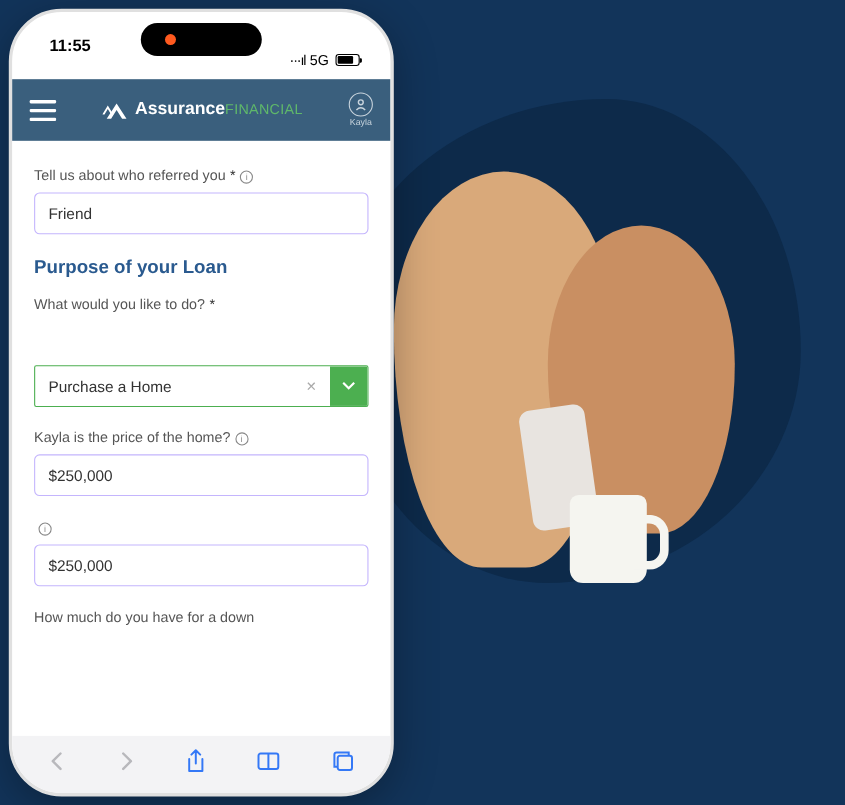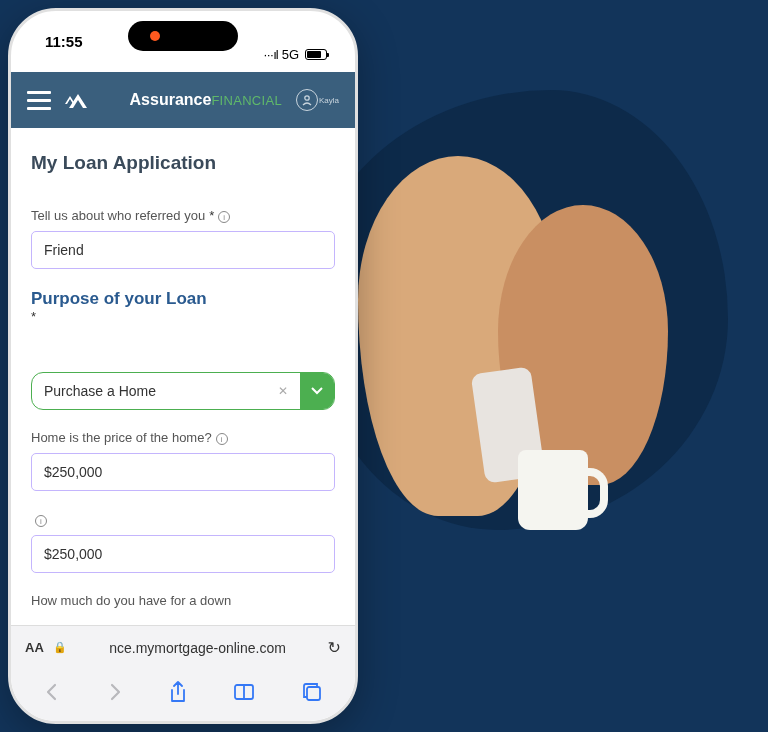--- a/index.html
+++ b/index.html
@@ -173,34 +173,34 @@
     width: 24px;
     height: 3px;
     background: #fff;
     border-radius: 1px;
   }
   .logo {
     display: flex;
     align-items: center;
     gap: 4px;
     flex: 1;
-    justify-content: space-between;
+    justify-content: center;
   }
   .logo-icon {
     color: #fff;
   }
   .logo-text {
     font-size: 16px;
     font-weight: 600;
   }
   .logo-text .w { color: #fff; }
   .logo-text .g { color: #5fb86a; font-weight: 500; letter-spacing: 0.3px; font-size: 13px; }
   .user {
     display: flex;
-    flex-direction: row;
+    flex-direction: column;
     align-items: center;
     gap: 1px;
   }
   .user-icon {
     width: 22px;
     height: 22px;
     border: 1.8px solid #c8d4dd;
     border-radius: 50%;
     display: flex;
     align-items: center;
@@ -250,25 +250,26 @@
     border-radius: 5px;
     padding: 10px 12px;
     font-size: 14px;
     color: #333;
     background: #fff;
   }
   .section-title {
     font-size: 17px;
     font-weight: 700;
     color: #2a5a8f;
+    margin-bottom: 16px;
   }
   .select-wrap {
     display: flex;
     border: 1px solid #4caf50;
-    border-radius: 12px;
+    border-radius: 2px;
     overflow: hidden;
     margin-top: 48px;
   }
   .select-val {
     flex: 1;
     padding: 10px 12px;
     font-size: 14px;
     color: #333;
     display: flex;
     justify-content: space-between;
@@ -369,77 +370,71 @@
         <svg width="12" height="12" viewBox="0 0 12 12">
             <circle cx="6" cy="4" r="2.2" fill="none" stroke="#c8d4dd" stroke-width="1.3"></circle>
             <path d="M2 11 Q6 7 10 11" fill="none" stroke="#c8d4dd" stroke-width="1.3"></path>
           </svg>
       </div>
       <span class="user-name">Kayla</span>
     </div>
   </div>
 
   <div class="content">
-    <div class="page-title">My Loan Application</div>
 
     <div class="field">
       <div class="label">
         <span>Tell us about who referred you</span>
         <span class="req">*</span>
         <span class="info-icon">i</span>
       </div>
       <input class="input" value="Friend" style="">
     </div>
 
     <div class="section-title">Purpose of your Loan</div>
 
     <div class="field">
       <div class="label">
+        <span>What would you like to do?</span>
         <span class="req">*</span>
       </div>
       <div class="select-wrap">
         <div class="select-val">
           <span>Purchase a Home</span>
           <span class="clear-x">✕</span>
         </div>
         <div class="select-btn">
           <svg width="12" height="8" viewBox="0 0 12 8">
               <path d="M1 1 L6 6 L11 1" fill="none" stroke="#fff" stroke-width="2"></path>
             </svg>
         </div>
       </div>
     </div>
 
     <div class="field">
       <div class="label">
-        <span>Home is the price of the home?</span>
+        <span>Kayla is the price of the home?</span>
         <span class="info-icon">i</span>
       </div>
       <input class="input" value="$250,000" style="">
     </div>
 
     <div class="field">
       <div class="label">
         <br>
         <span class="info-icon" style="margin-top:4px">i</span>
       </div>
       <input class="input" value="$250,000" style="">
     </div>
 
     <div class="field">
       <div class="label">How much do you have for a down</div>
     </div>
   </div>
 
-  <div class="urlbar">
-    <span class="aa">AA</span>
-    <span class="lock">🔒</span>
-    <span class="url-text">nce.mymortgage-online.com</span>
-    <span class="reload">↻</span>
-  </div>
 
   <div class="safari-tabs">
     <div class="tab-icon disabled">
       <svg width="16" height="18" viewBox="0 0 16 18">
           <path d="M11 2 L4 9 L11 16" fill="none" stroke="currentColor" stroke-width="2.2" stroke-linecap="round" stroke-linejoin="round"></path>
         </svg>
     </div>
     <div class="tab-icon disabled">
       <svg width="16" height="18" viewBox="0 0 16 18">
           <path d="M5 2 L12 9 L5 16" fill="none" stroke="currentColor" stroke-width="2.2" stroke-linecap="round" stroke-linejoin="round"></path>

